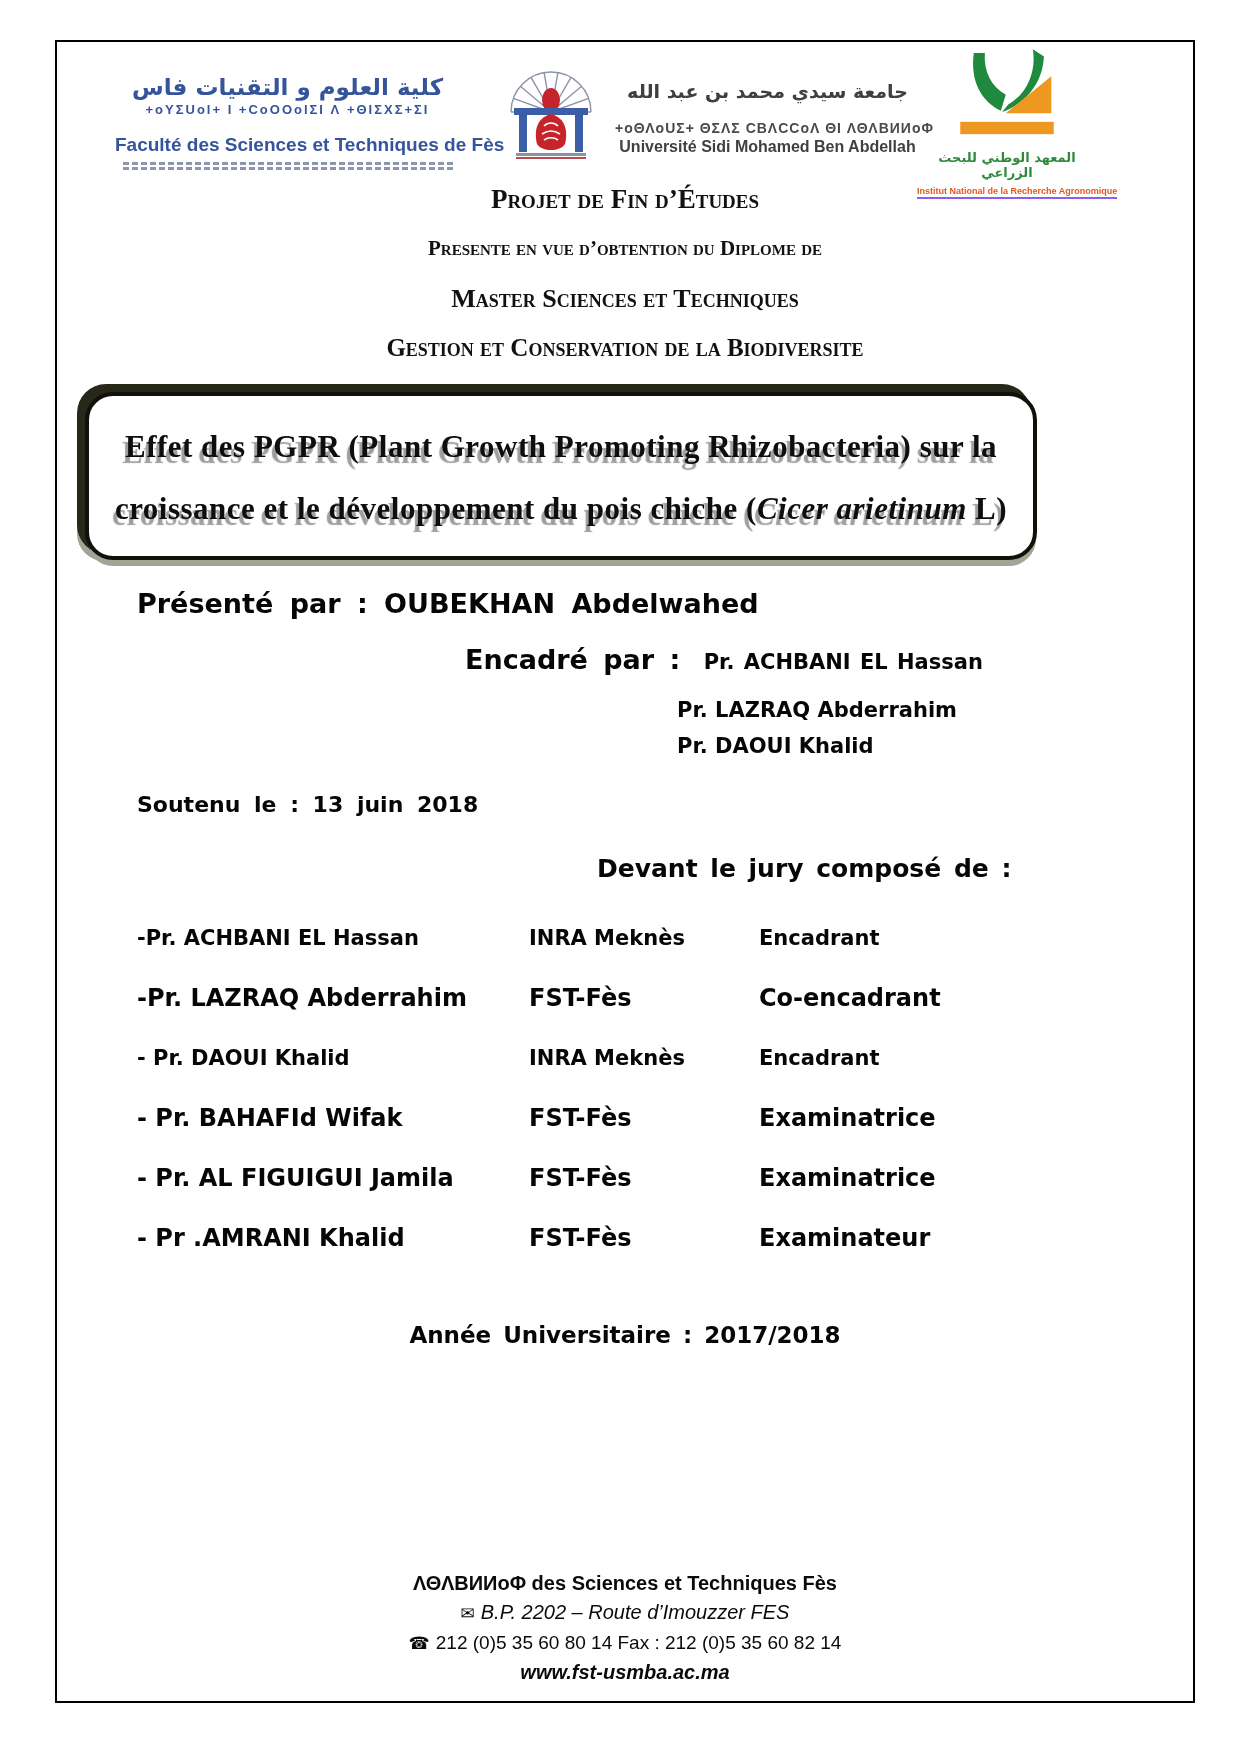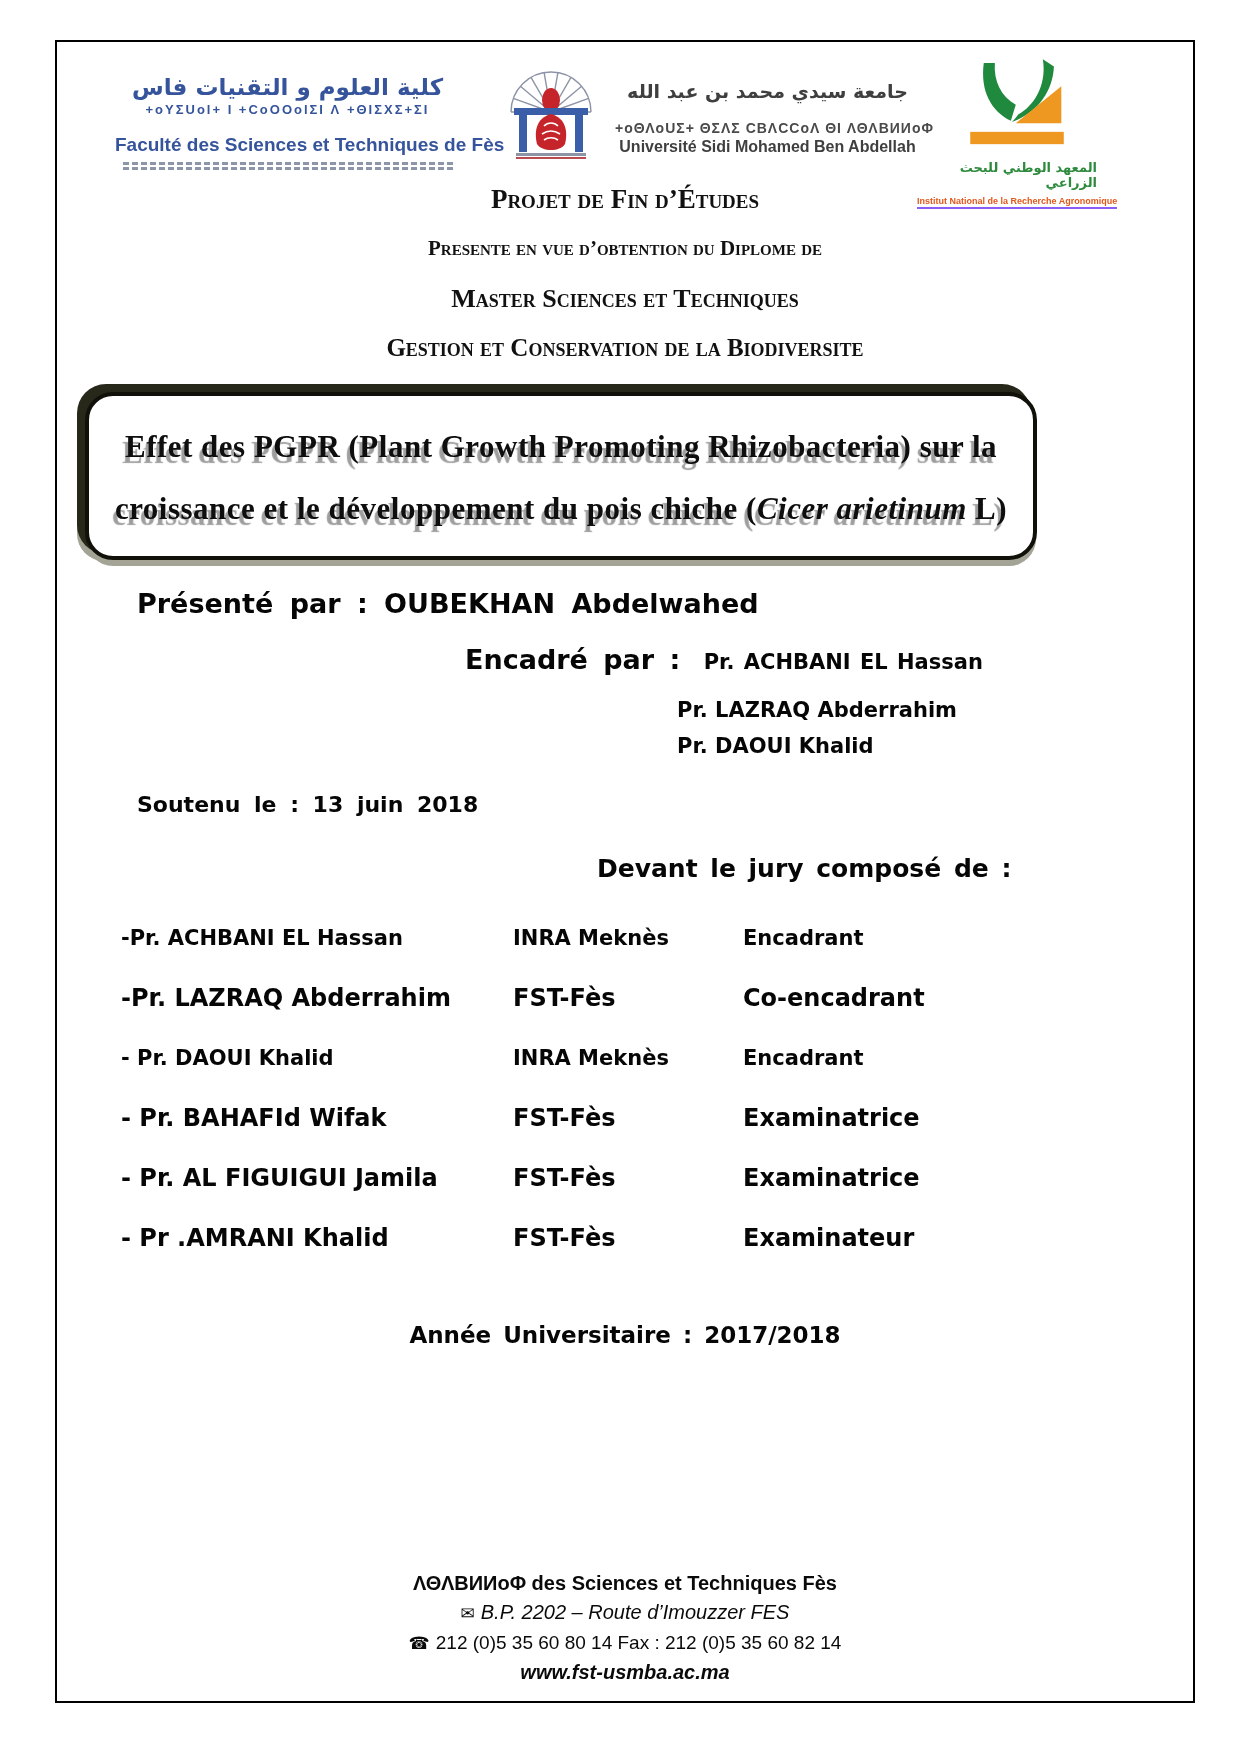--- a/index.html
+++ b/index.html
@@ -24,21 +24,21 @@
   .fst-dashes { margin:6px auto 0 auto; width:330px; height:8px;
     border-top:3px dashed #8d96a8; border-bottom:3px dashed #8d96a8; }
 
   .seal-block { left:448px; top:18px; width:92px; height:100px; }
 
   .usmba-block { left:558px; top:38px; width:305px; text-align:center; color:#3f3f3f; }
   .usmba-arabic { font-size:19px; font-weight:bold; font-family:"DejaVu Sans", sans-serif; direction:rtl; }
   .usmba-tifinagh { font-size:14px; font-weight:bold; letter-spacing:1px; margin-top:18px; color:#4a4a4a; white-space:nowrap; }
   .usmba-french { font-size:16px; font-weight:bold; margin-top:2px; white-space:nowrap; }
 
-  .inra-block { left:860px; top:16px; width:180px; text-align:right; }
+  .inra-block { left:860px; top:6px; width:180px; text-align:center; }
   .inra-arabic { font-size:13px; font-weight:bold; color:#2e8b3d; font-family:"DejaVu Sans", sans-serif; direction:rtl; margin-top:2px; }
   .inra-french { display:inline-block; font-size:9px; font-weight:bold; color:#e2581b;
     border-bottom:2px solid #8b5cf6; padding-bottom:1px; white-space:nowrap; }
 
   
   .hline { left:0; width:100%; text-align:center;
     font-family:"Liberation Serif", serif; font-variant:small-caps; font-weight:bold; color:#111; }
   .h1 { top:142px; font-size:27px; }
   .h2 { top:194px; font-size:21px; }
   .h3 { top:242px; font-size:26px; }
@@ -62,21 +62,21 @@
   
   .comic { font-family:"DejaVu Sans", sans-serif; font-weight:bold; color:#060606; }
   .presented { left:80px; top:546px; font-size:27px; word-spacing:7px; }
   .enc-row { left:408px; top:602px; font-size:27px; word-spacing:6px; }
   .enc-row .sup-first { font-size:21px; word-spacing:2px; margin-left:8px; }
   .sup2 { left:620px; top:656px; font-size:21px; }
   .sup3 { left:620px; top:692px; font-size:21px; }
   .soutenu { left:80px; top:750px; font-size:22px; word-spacing:6px; }
   .jury-heading { left:540px; top:812px; font-size:25px; word-spacing:4px; }
 
-  .jury { left:64px; top:866px; width:920px; display:grid;
+  .jury { left:80px; top:866px; width:920px; display:grid;
     grid-template-columns:392px 230px auto; grid-auto-rows:60px; align-items:center; }
   .jury .cell { white-space:nowrap; }
   .r-sm { font-size:21px; }
   .r-lg { font-size:24px; }
 
   .year-line { left:0; top:1280px; width:100%; text-align:center; font-size:23px; word-spacing:4px; }
 
   
   .footer { left:0; bottom:14px; width:100%; text-align:center; color:#0a0a0a; }
   .f-name { font-size:20px; font-weight:bold; line-height:29px; }

